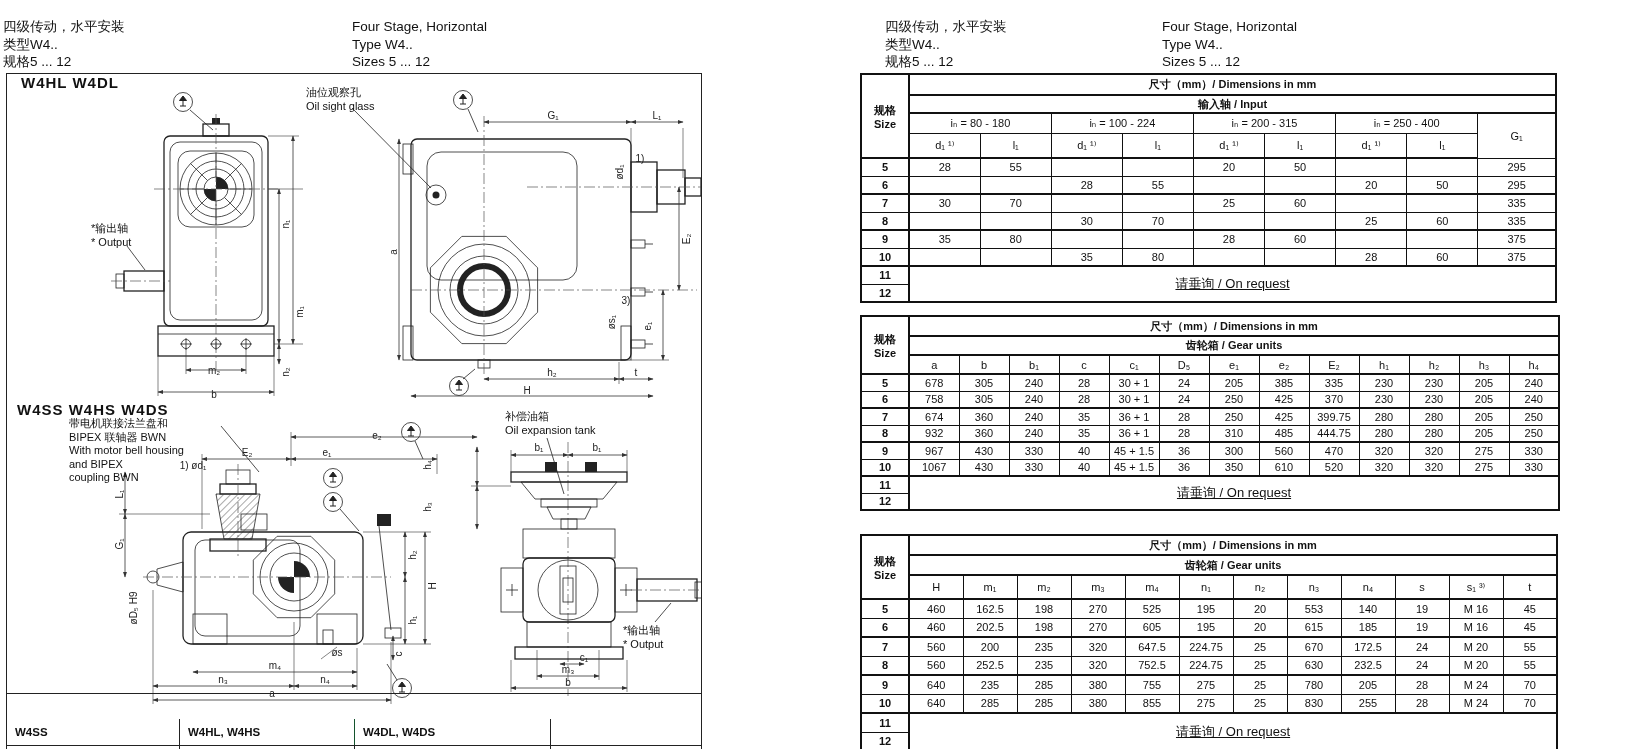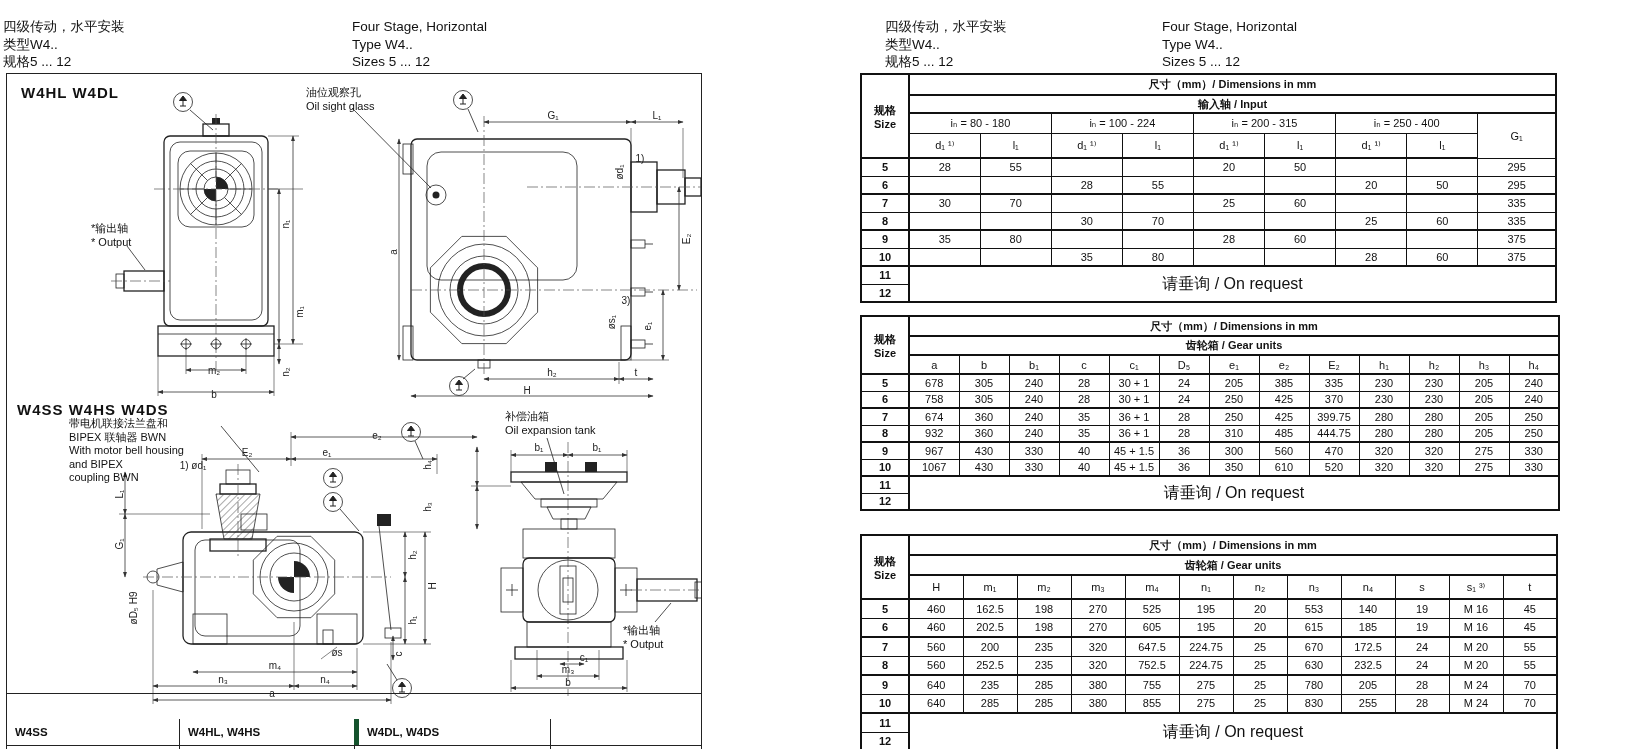--- a/index.html
+++ b/index.html
@@ -26,21 +26,21 @@
   table.dims{position:absolute;border-collapse:collapse;table-layout:fixed;font-size:11px;
              border:2px solid #111;background:#fff;}
   table.dims th,table.dims td{border:1px solid #111;text-align:center;padding:0 1px;
              overflow:hidden;white-space:nowrap;font-weight:normal;}
   table.dims .title-row th{font-weight:bold;border-bottom:2px solid #111;}
   table.dims .range-row th{font-weight:normal;}
   table.dims thead tr:last-child th{border-bottom:2px solid #111;}
   table.dims th.size-head{font-weight:bold;border-right:2px solid #111;border-bottom:2px solid #111;}
   table.dims td.size{font-weight:bold;border-right:2px solid #111;}
   table.dims tr.sep td{border-bottom:2px solid #111;}
-  table.dims td.onreq{font-size:16px;}
+  table.dims td.onreq{font-size:13px;text-decoration:underline;}
   
   .t1 thead tr:nth-child(1){height:21px}.t1 thead tr:nth-child(2){height:18px}
   .t1 thead tr:nth-child(3){height:20px}.t1 thead tr:nth-child(4){height:25px}
   .t1 tbody tr{height:18px}
   .t2 thead tr:nth-child(1){height:20px}.t2 thead tr:nth-child(2){height:19px}
   .t2 thead tr:nth-child(3){height:19px}
   .t2 tbody tr{height:17px}
   .t3 thead tr:nth-child(1){height:20px}.t3 thead tr:nth-child(2){height:20px}
   .t3 thead tr:nth-child(3){height:24px}
   .t3 tbody tr{height:19px}
@@ -49,21 +49,21 @@
 <body>
 
 <div id="page">
 
   <div class="hdr" style="left:3px;top:2px"><div>四级传动，水平安装</div><div>类型W4..</div><div>规格5 ... 12</div></div>
   <div class="hdr" style="left:352px;top:2px"><div>Four Stage, Horizontal</div><div>Type W4..</div><div>Sizes 5 ... 12</div></div>
   <div class="hdr" style="left:885px;top:2px"><div>四级传动，水平安装</div><div>类型W4..</div><div>规格5 ... 12</div></div>
   <div class="hdr" style="left:1162px;top:2px"><div>Four Stage, Horizontal</div><div>Type W4..</div><div>Sizes 5 ... 12</div></div>
 
   <div id="panel-left">
-    <div class="gtitle" style="left:14px;top:10px">W4HL  W4DL</div>
+    <div class="gtitle" style="left:14px;top:0">W4HL  W4DL</div>
     <div class="gtitle" style="left:10px;top:327px">W4SS  W4HS  W4DS</div>
 
     <svg width="694" height="691" viewBox="0 0 694 691">
       <defs>
         <marker id="arr" viewBox="0 0 10 10" refX="9" refY="5" markerWidth="7" markerHeight="7" orient="auto-start-reverse">
           <path d="M0,1.5 L10,5 L0,8.5 z" fill="#333"></path>
         </marker>
         <pattern id="hatch" width="5" height="5" patternTransform="rotate(45)" patternUnits="userSpaceOnUse">
           <line x1="0" y1="0" x2="0" y2="5" stroke="#555" stroke-width="1"></line>
         </pattern>
@@ -328,21 +328,21 @@
         <span class="dim" style="left: 590px; top: 373px;">b₁</span>
         <span class="dim" style="left: 577px; top: 583px;">c₁</span>
         <span class="dim" style="left: 561px; top: 595px;">m₃</span>
         <span class="dim" style="left: 561px; top: 608px;">b</span>
       </div>
 
     <div id="design-table">
       <div class="row" style="top:25px;height:26px;border-bottom:1px solid #222">
         <div class="dt-cell" style="left:0;width:172px;padding-left:8px;font-weight:bold">W4SS</div>
         <div class="dt-cell" style="left:172px;width:175px;padding-left:8px;font-weight:bold;border-left:1px solid #222">W4HL, W4HS</div>
-        <div class="dt-cell" style="left:347px;width:196px;padding-left:8px;font-weight:bold;border-left:5px solid #14532d">W4DL, W4DS</div>
+        <div class="dt-cell" style="left:347px;width:196px;padding-left:8px;font-weight:bold;border-left:1px solid #14532d">W4DL, W4DS</div>
         <div class="dt-cell" style="left:543px;right:0;border-left:1px solid #222"></div>
       </div>
       <div class="row" style="top:52px;bottom:0">
         <div class="dt-cell" style="left:172px;width:0;border-left:1px solid #222"></div>
         <div class="dt-cell" style="left:347px;width:0;border-left:1px solid #222"></div>
         <div class="dt-cell" style="left:543px;width:0;border-left:1px solid #222"></div>
       </div>
     </div>
   </div>
 

